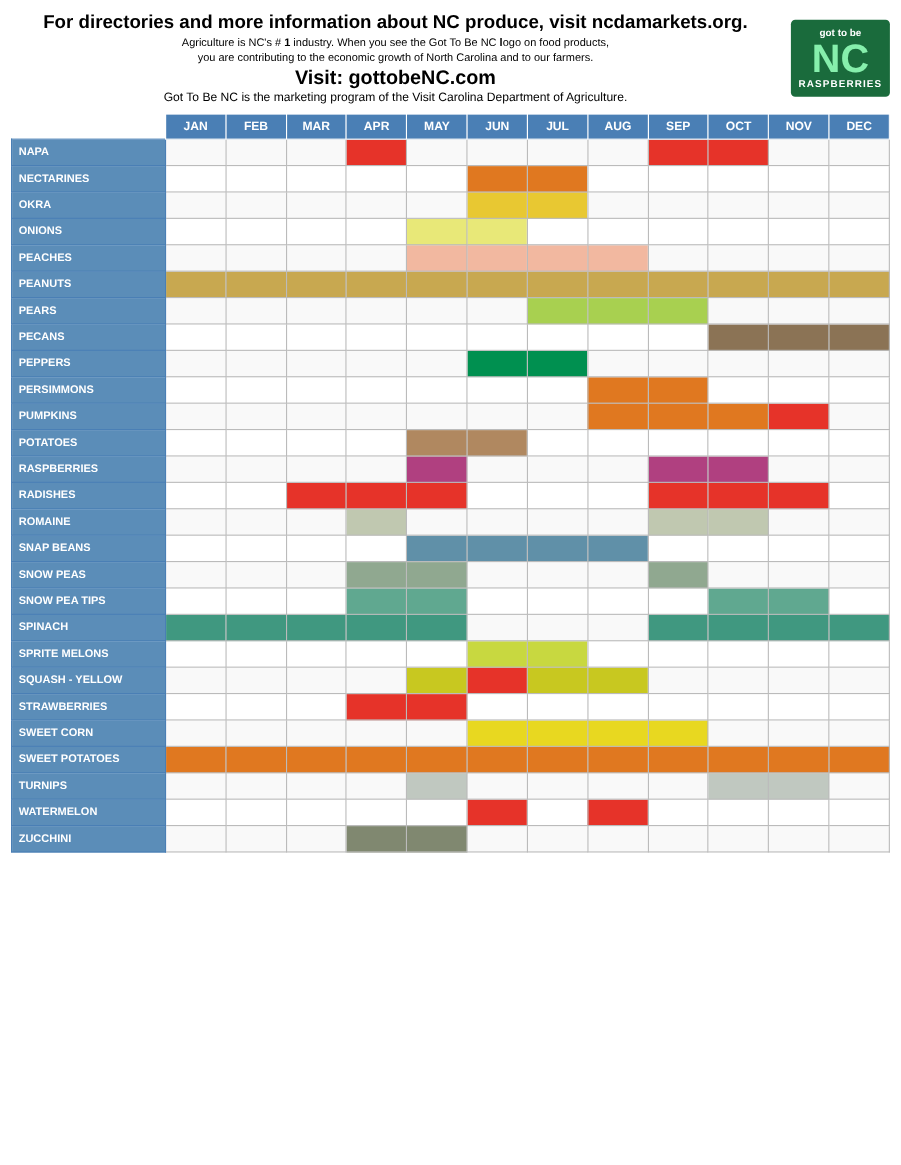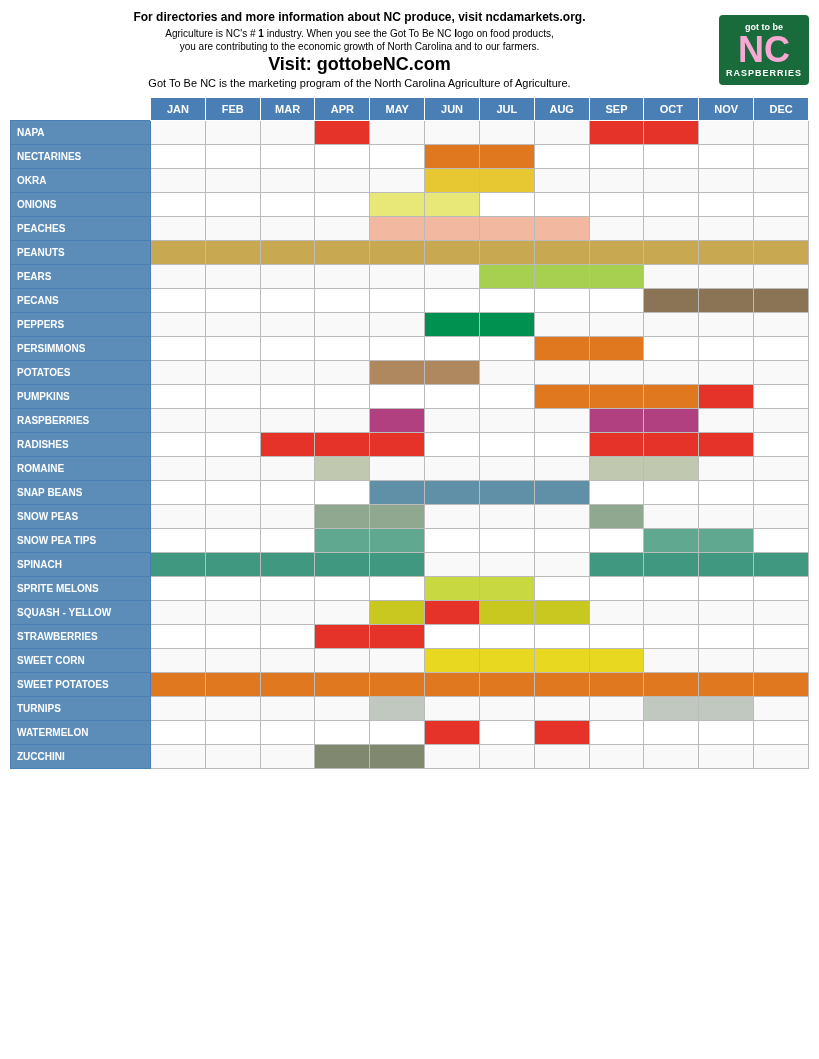--- a/index.html
+++ b/index.html
@@ -9,21 +9,21 @@
       width: 819px;
       min-height: 1059px;
       padding: 10px;
     }
     .header {
       text-align: center;
       margin-bottom: 8px;
     }
     .header .top-line {
       font-weight: bold;
-      font-size: 12px;
+      font-size: 17px;
       margin-bottom: 4px;
     }
     .header .sub-line {
       font-size: 10px;
       margin-bottom: 2px;
     }
     .header .visit {
       font-size: 18px;
       font-weight: bold;
       margin-bottom: 2px;
@@ -46,21 +46,21 @@
       display: flex;
       flex-direction: column;
       align-items: center;
       justify-content: center;
       color: white;
       padding: 4px;
       flex-shrink: 0;
     }
     .logo-box .got { font-size: 9px; font-weight: bold; }
     .logo-box .nc { font-size: 36px; font-weight: bold; line-height: 1; color: #fff; }
-    .logo-box .nc span { color: #f9a8d4; }
+    .logo-box .nc span { color: #86efac; }
     .logo-box .ag { font-size: 9px; font-weight: bold; letter-spacing: 1px; }
 
     .table-wrap {
       margin-top: 8px;
       overflow: visible;
     }
     table {
       width: 100%;
       border-collapse: collapse;
       table-layout: fixed;
@@ -114,21 +114,21 @@
 
 <div class="header">
   <div class="header-flex">
     <div class="header-text">
       <div class="top-line">For directories and more information about NC produce, visit ncdamarkets.org.</div>
       <div class="sub-line">
         Agriculture is NC's # <strong>1</strong> industry. When you see the Got To Be NC <strong>l</strong>ogo on food products,
       </div>
       <div class="sub-line">you are contributing to the economic growth of North Carolina and to our farmers.</div>
       <div class="visit">Visit: gottobeNC.com</div>
-      <div class="got-to-be">Got To Be NC is the marketing program of the North Carolina Agriculture of Agriculture.</div>
+      <div class="got-to-be">Got To Be NC is the marketing program of the Visit Carolina Department of Agriculture.</div>
     </div>
     <div class="logo-box">
       <div class="got">got to be</div>
       <div class="nc"><span>NC</span></div>
       <div class="ag">RASPBERRIES</div>
     </div>
   </div>
 </div>
 
 <div class="table-wrap">
@@ -296,47 +296,47 @@
           <td class="month-cell"></td>
           <td class="month-cell"></td>
           <td class="month-cell"></td>
           <td class="filled" style="background-color: rgb(224, 120, 32);"></td>
           <td class="filled" style="background-color: rgb(224, 120, 32);"></td>
           <td class="month-cell"></td>
           <td class="month-cell"></td>
           <td class="month-cell"></td>
         </tr>
         <tr>
+          <td class="label-cell">PUMPKINS</td>
+          <td class="month-cell"></td>
+          <td class="month-cell"></td>
+          <td class="month-cell"></td>
+          <td class="month-cell"></td>
+          <td class="month-cell"></td>
+          <td class="month-cell"></td>
+          <td class="month-cell"></td>
+          <td class="filled" style="background-color: rgb(224, 120, 32);"></td>
+          <td class="filled" style="background-color: rgb(224, 120, 32);"></td>
+          <td class="filled" style="background-color: rgb(224, 120, 32);"></td>
+          <td class="filled" style="background-color: rgb(230, 51, 41);"></td>
+          <td class="month-cell"></td>
+        </tr>
+        <tr>
           <td class="label-cell">POTATOES</td>
           <td class="month-cell"></td>
           <td class="month-cell"></td>
           <td class="month-cell"></td>
           <td class="month-cell"></td>
           <td class="filled" style="background-color: rgb(176, 136, 96);"></td>
           <td class="filled" style="background-color: rgb(176, 136, 96);"></td>
           <td class="month-cell"></td>
           <td class="month-cell"></td>
           <td class="month-cell"></td>
           <td class="month-cell"></td>
           <td class="month-cell"></td>
-          <td class="month-cell"></td>
-        </tr>
-        <tr>
-          <td class="label-cell">PUMPKINS</td>
-          <td class="month-cell"></td>
-          <td class="month-cell"></td>
-          <td class="month-cell"></td>
-          <td class="month-cell"></td>
-          <td class="month-cell"></td>
-          <td class="month-cell"></td>
-          <td class="month-cell"></td>
-          <td class="filled" style="background-color: rgb(224, 120, 32);"></td>
-          <td class="filled" style="background-color: rgb(224, 120, 32);"></td>
-          <td class="filled" style="background-color: rgb(224, 120, 32);"></td>
-          <td class="filled" style="background-color: rgb(230, 51, 41);"></td>
           <td class="month-cell"></td>
         </tr>
         <tr>
           <td class="label-cell">RASPBERRIES</td>
           <td class="month-cell"></td>
           <td class="month-cell"></td>
           <td class="month-cell"></td>
           <td class="month-cell"></td>
           <td class="filled" style="background-color: rgb(176, 64, 128);"></td>
           <td class="month-cell"></td>

